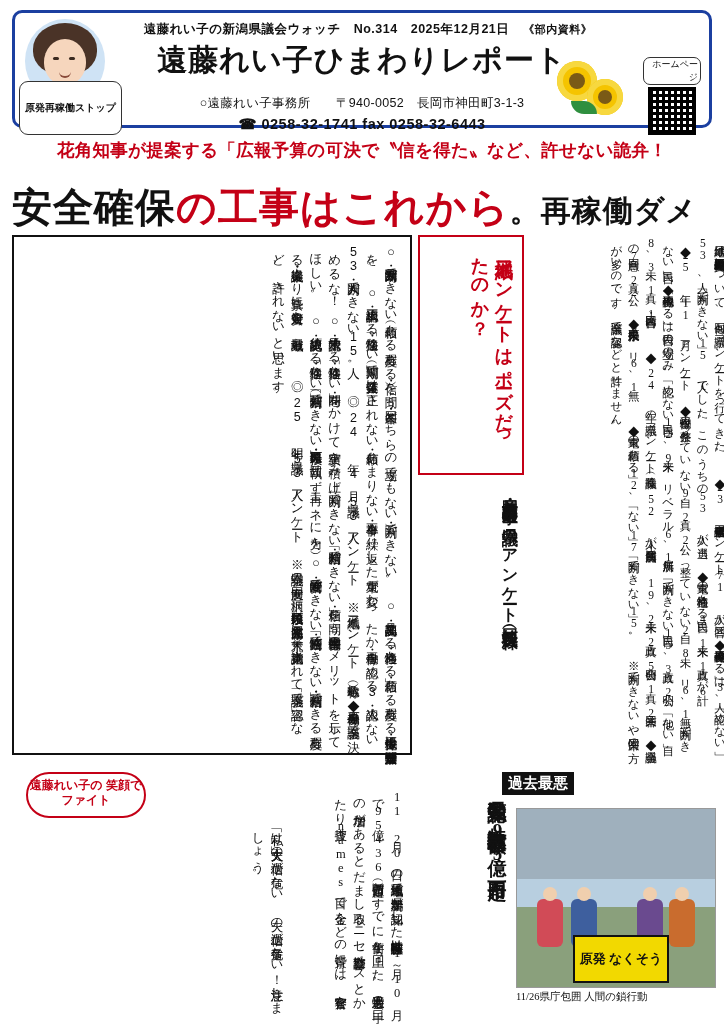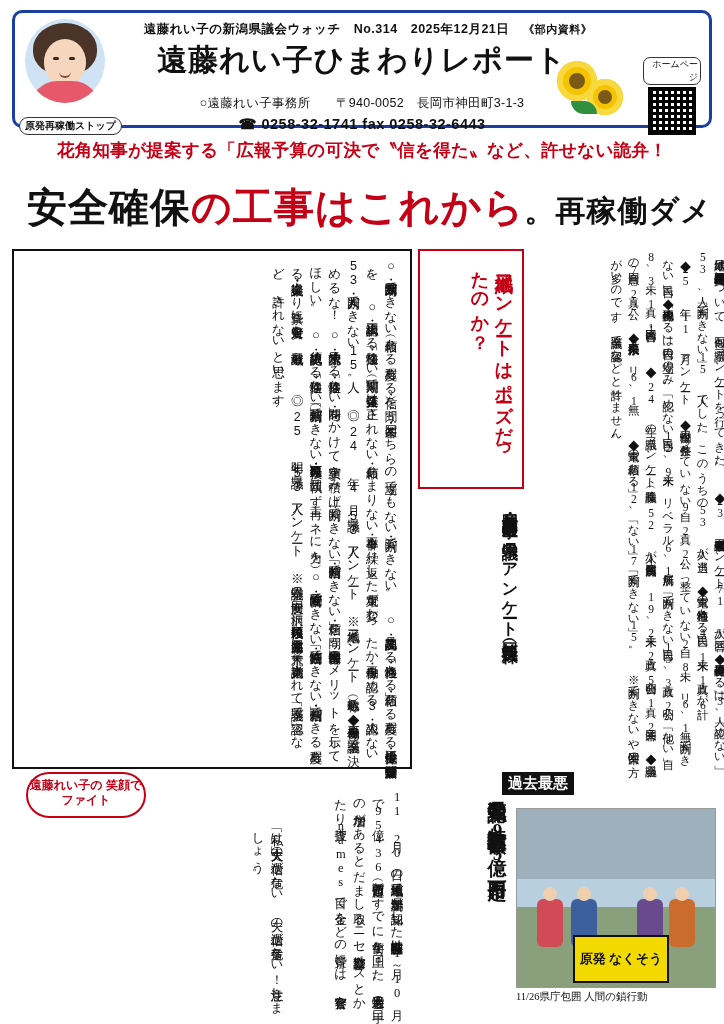--- a/index.html
+++ b/index.html
@@ -104,21 +104,21 @@
   }
   .stop-badge {
     position: absolute;
     left: 4px;
     bottom: -10px;
     font-size: 10px;
     font-weight: bold;
     background: #fff;
     border: 1px solid #333;
     border-radius: 9px;
-    padding: 1px 5px;
+    padding: 19px 5px;
     white-space: nowrap;
   }
 
   
   .sunflowers {
     position: absolute;
     right: 78px;
     top: 44px;
     width: 74px;
     height: 70px;
@@ -173,22 +173,22 @@
   .lead {
     text-align: center;
     font-size: 17.5px;
     font-weight: bold;
     color: #c40016;
     margin: 10px 6px 18px 6px;
     font-family: "Liberation Serif", serif;
     letter-spacing: 0.3px;
   }
   .headline {
-    text-align: right;
-    margin: 2px 6px 14px 6px;
+    text-align: left;
+    margin: 2px 6px 0 6px;
     font-family: "Liberation Serif", serif;
     font-weight: bold;
     letter-spacing: 1px;
     white-space: nowrap;
   }
   .headline .k1 { font-size: 40px; color: #111; }
   .headline .k2 { font-size: 40px; color: #c40016; }
   .headline .k3 { font-size: 30px; color: #111; }
   .headline .k4 { font-size: 30px; color: #111; }
 

